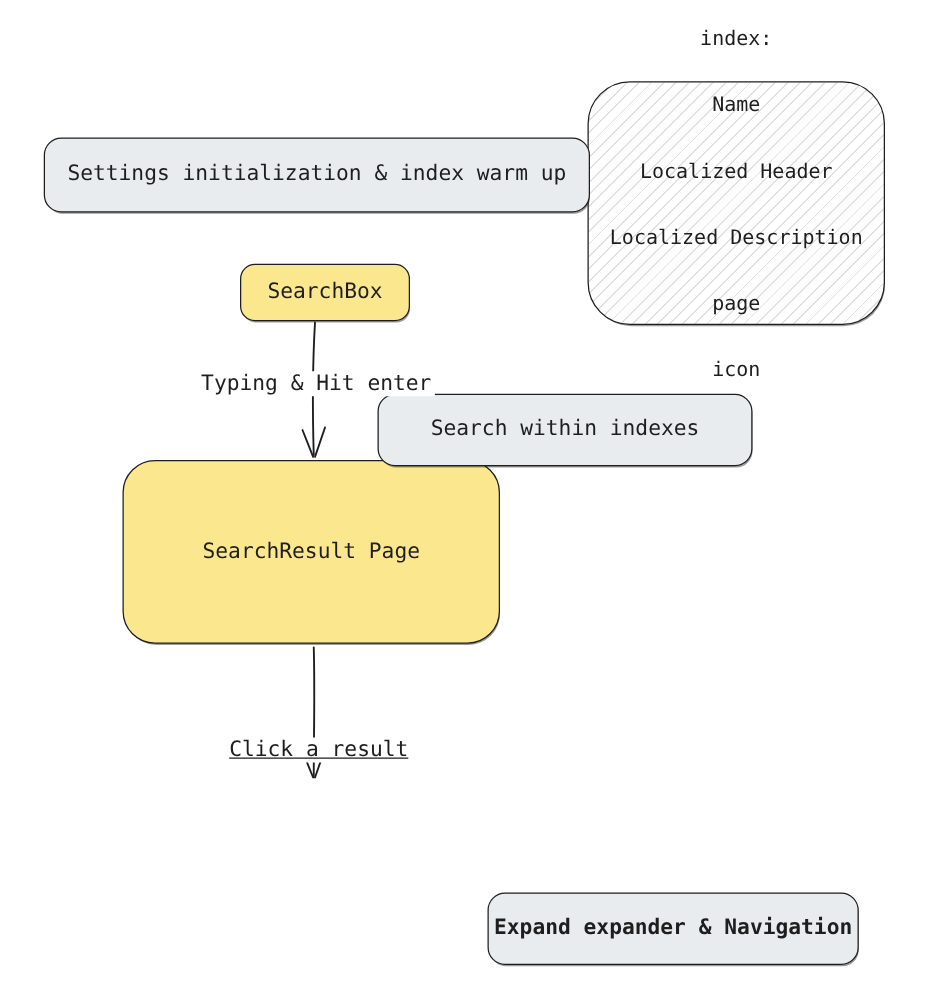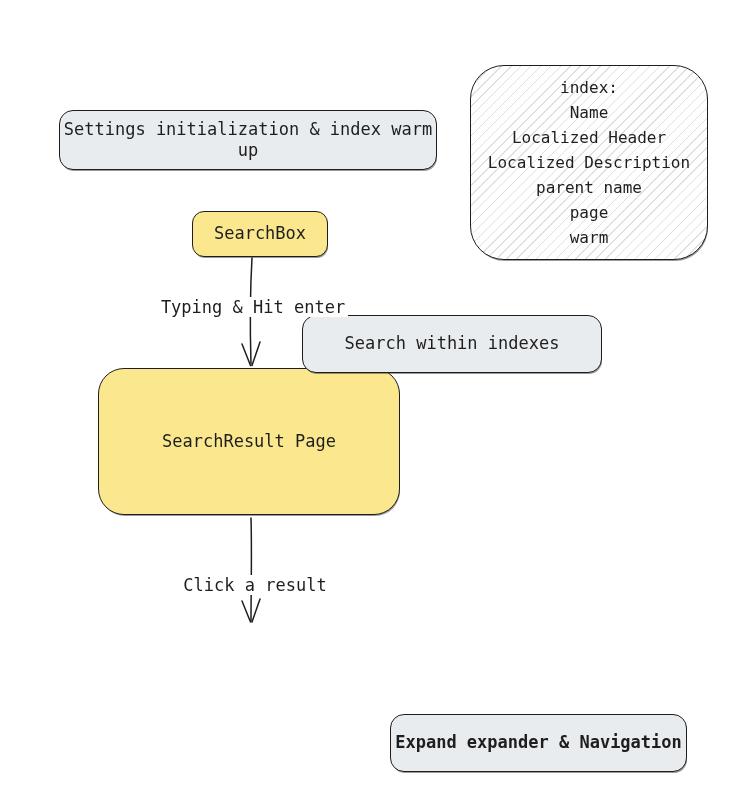--- a/index.html
+++ b/index.html
@@ -37,23 +37,23 @@
   }
   .hatch {
     background-color: #ffffff;
     background-image: repeating-linear-gradient(
       135deg,
       #e0e0e0 0px, #e0e0e0 1px,
       rgba(255,255,255,0) 1px, rgba(255,255,255,0) 7px
     );
     border-radius: 34px;
   }
-  #node-init-warmup      { left: 35px;  top: 110px; width: 378px; height: 60px;  z-index: 3; margin-left: 24px; }
+  #node-init-warmup      { left: 35px;  top: 110px; width: 437px; height: 60px;  z-index: 3; }
   #node-index-fields     { left: 470px; top: 65px;  width: 238px; height: 195px; z-index: 1;
-                           flex-direction: column; font-size: 16px; }
+                           flex-direction: column; font-size: 16px; gap: 28px; }
   #node-index-fields .field-line { line-height: 25px; white-space: nowrap; }
   #node-searchbox        { left: 192px; top: 211px; width: 136px; height: 46px;  z-index: 2;
                            border-radius: 12px; }
   #node-search-within    { left: 302px; top: 315px; width: 300px; height: 58px;  z-index: 4; }
   #node-search-result    { left: 98px;  top: 368px; width: 302px; height: 147px; z-index: 3;
                            border-radius: 26px; }
   #node-settings-page    { left: 112px; top: 623px; width: 295px; height: 150px; z-index: 3;
                            border-radius: 26px; }
   #node-expand-nav       { left: 390px; top: 714px; width: 297px; height: 58px;  z-index: 4; font-weight: bold; }
   #flow-arrows {
@@ -66,35 +66,34 @@
   .edge-label {
     position: absolute;
     z-index: 6;
     background: #ffffff;
     padding: 0 3px;
     font-size: 17px;
     white-space: nowrap;
     transform: translateX(-50%);
   }
   #edge-label-typing { left: 253px; top: 297px; text-align: right; }
-  #edge-label-click  { left: 255px; top: 575px; }
+  #edge-label-click  { left: 255px; top: 590px; text-decoration: underline; }
 </style>
 </head>
 <body>
 
 <div id="canvas">
 
   <div class="node hatch" id="node-index-fields">
     <div class="field-line">index:</div>
     <div class="field-line">Name</div>
     <div class="field-line">Localized Header</div>
     <div class="field-line">Localized Description</div>
-    <div class="field-line">parent name</div>
     <div class="field-line">page</div>
-    <div class="field-line">warm</div>
+    <div class="field-line">icon</div>
   </div>
 
   <div class="node note" id="node-init-warmup">
     <span>Settings initialization &amp; index warm up</span>
   </div>
 
   <div class="node yellow" id="node-searchbox">
     <span>SearchBox</span>
   </div>
 

